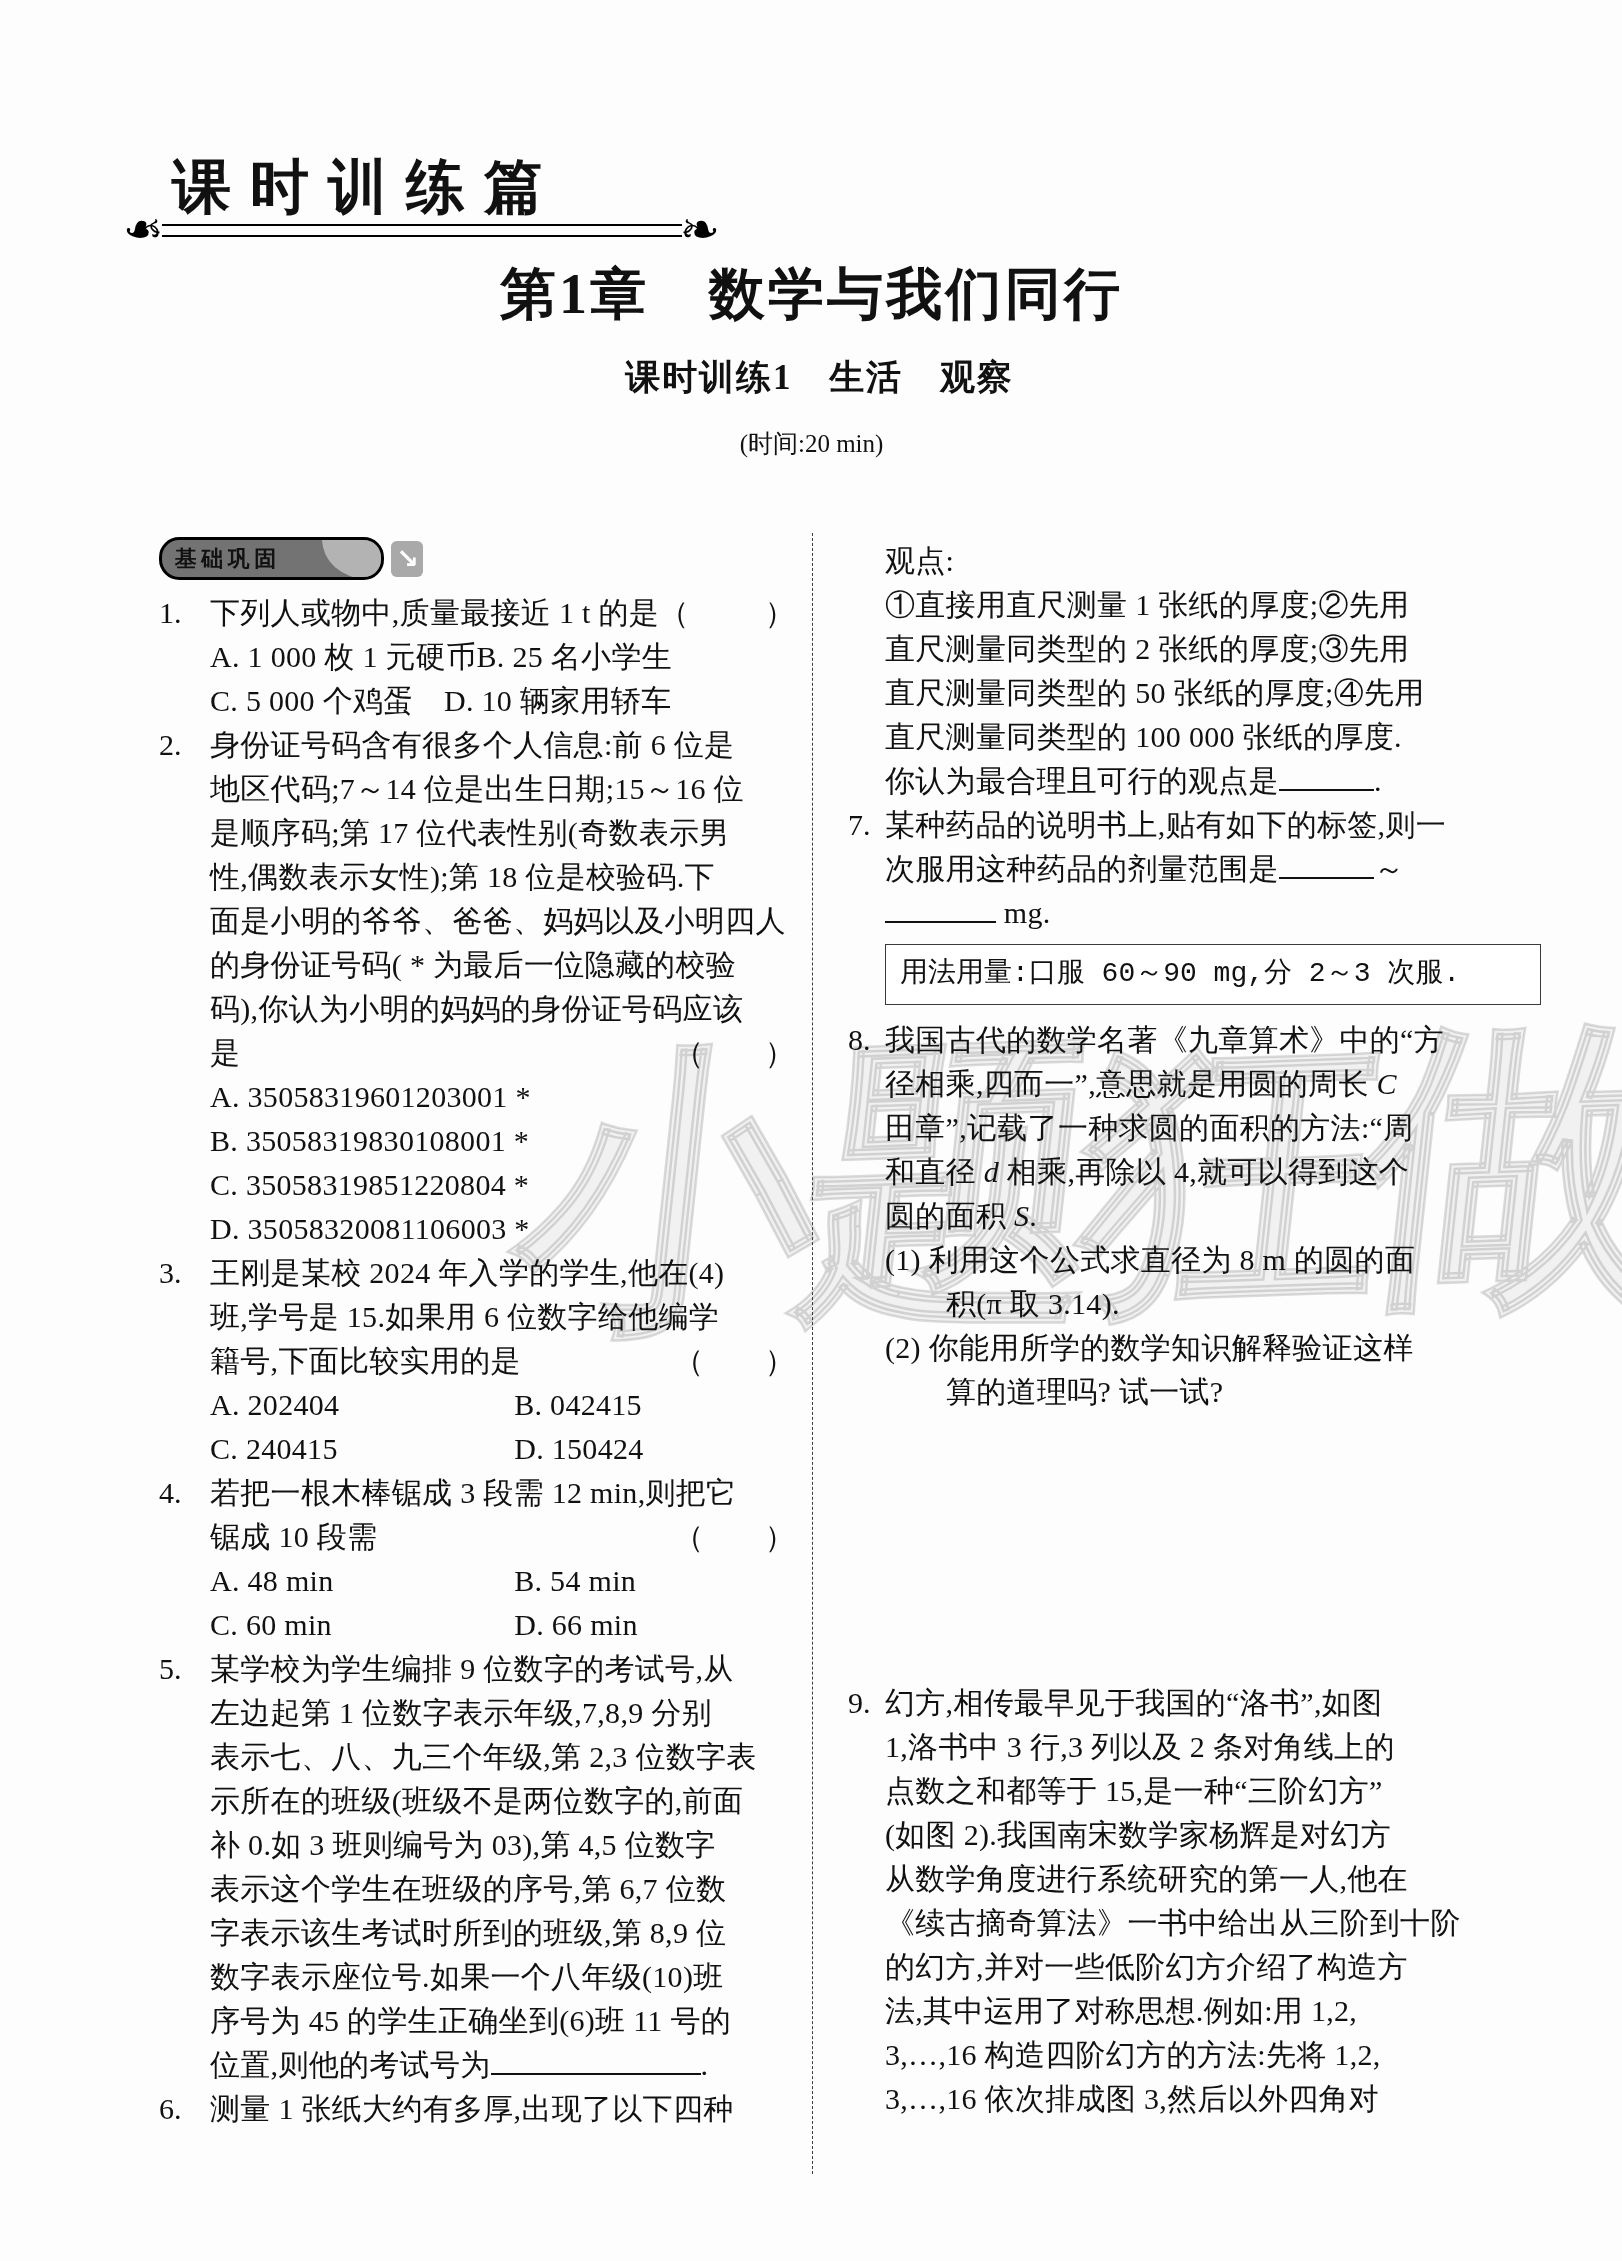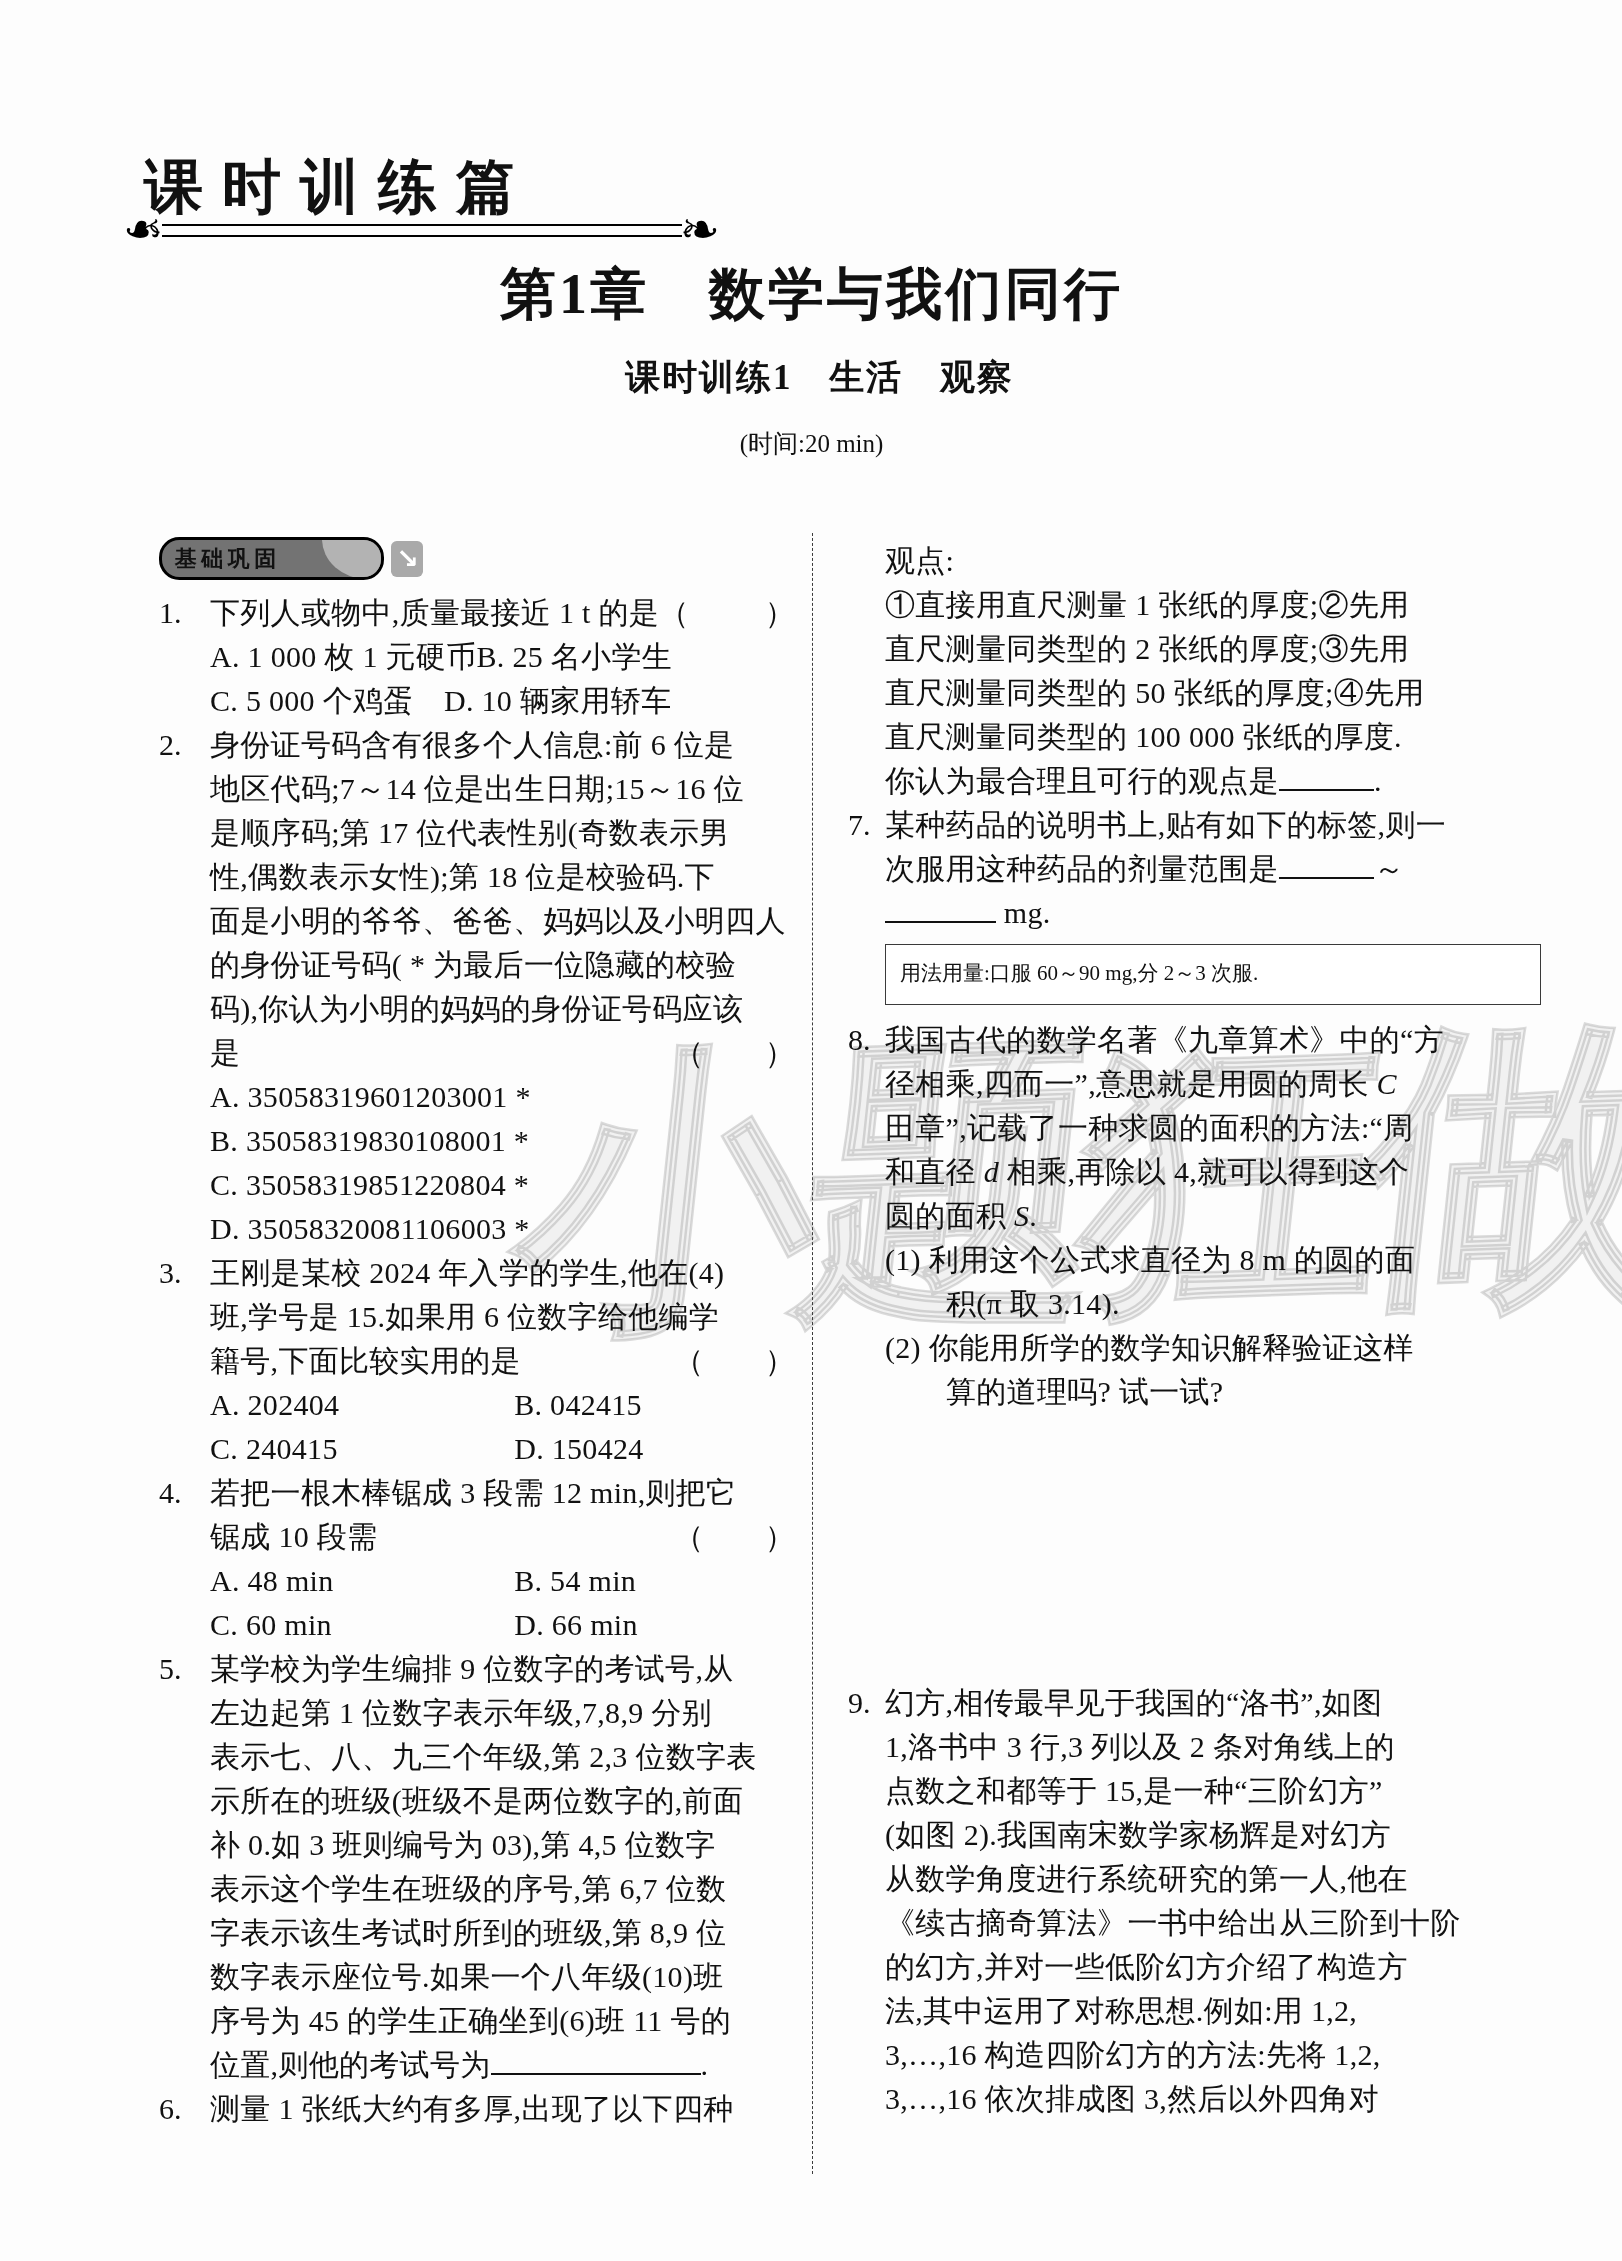--- a/index.html
+++ b/index.html
@@ -14,21 +14,21 @@
     position:absolute;left:522px;top:980px;z-index:0;
     font-size:299px;font-weight:bold;white-space:nowrap;letter-spacing:-18px;
     color:rgba(140,140,140,0.10);
     -webkit-text-stroke:2.5px rgba(120,120,120,0.26);
     transform:skewX(-8deg) rotate(-2deg);
     font-family:"DejaVu Serif","Liberation Serif",serif;
     pointer-events:none;
   }
   
   .series-text{
-    position:absolute;left:144px;top:148px;
+    position:absolute;left:172px;top:148px;
     font-size:59px;font-weight:bold;letter-spacing:19px;z-index:2;
   }
   .series-bar{
     position:absolute;left:162px;top:224px;width:520px;height:9px;
     border-top:2.5px solid #000;border-bottom:2.5px solid #000;z-index:2;
   }
   .orn{position:absolute;font-size:48px;color:#000;line-height:0;top:3.8px;}
   .orn.left{left:-39px;transform:scaleX(-1);}
   .orn.right{right:-38px;}
   h1{
@@ -76,21 +76,21 @@
   .flexline{display:flex;justify-content:space-between;}
   .cols{display:flex;}
   .ind{padding-left:61px;}
   .gapline{width:100%;}
   .blank{
     display:inline-block;border-bottom:2.5px solid #111;height:27px;
     vertical-align:baseline;
   }
   .label-box{
     border:1.9px solid #3a3a3a;height:59px;line-height:57px;margin:9px 0 12.7px 0;
-    padding:0 14px;font-size:21px;white-space:nowrap;background:#fff;
+    padding:0 14px;font-size:28px;white-space:nowrap;background:#fff;font-family:Liberation Mono, monospace;
   }
   i{font-style:italic;}
 </style>
 </head>
 <body>
 
 <div class="page">
 
   <div class="watermark">小题狂做</div>
 

